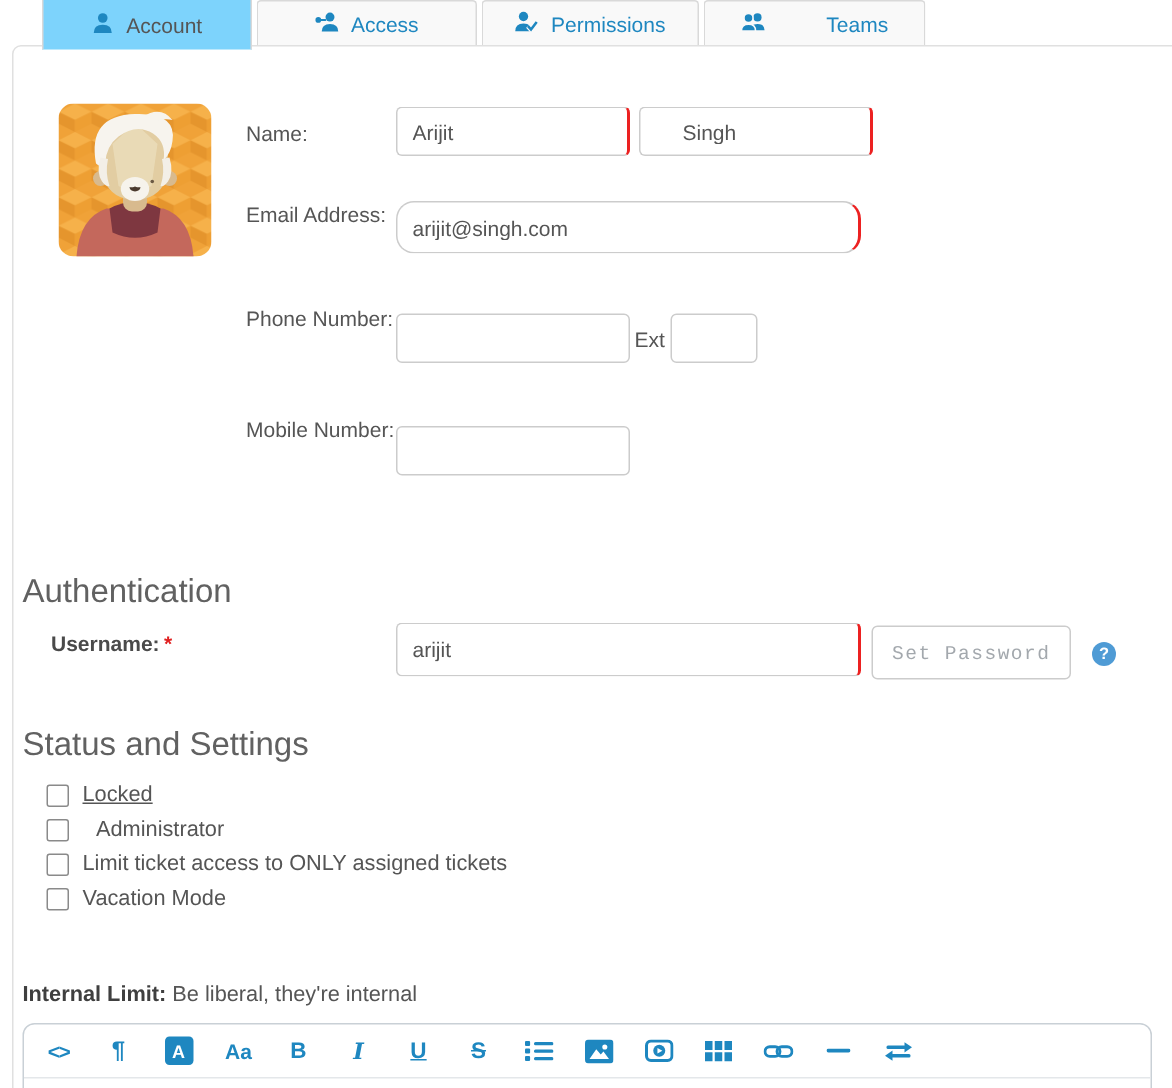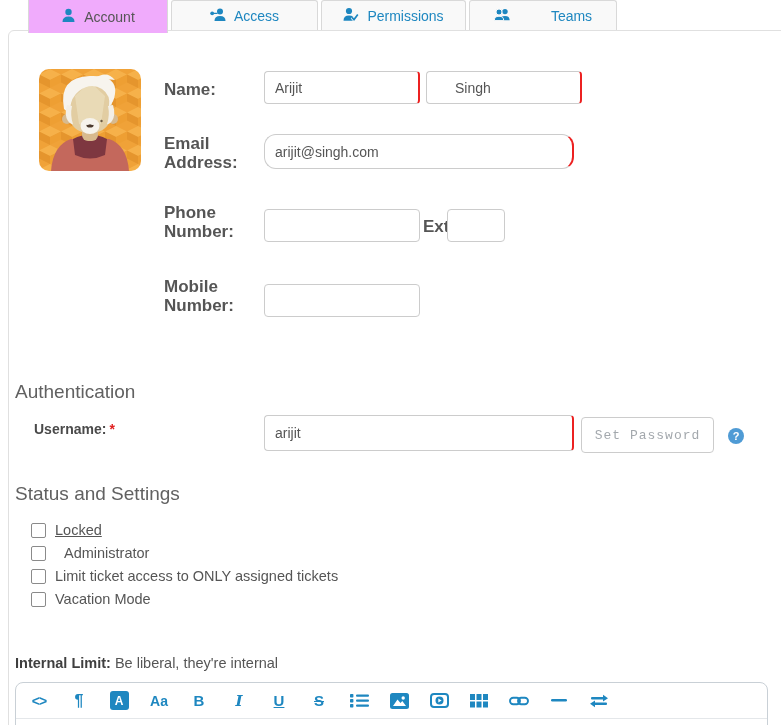--- a/index.html
+++ b/index.html
@@ -4,59 +4,59 @@
 <style>
   * { margin:0; padding:0; box-sizing:border-box; }
   html,body { width:781px; height:725px; overflow:hidden; background:#fff;
     font-family:"Liberation Sans","DejaVu Sans",sans-serif; color:#555; }
 
   
   .tab { position:absolute; top:0; height:30px; display:flex; align-items:center;
     justify-content:center; gap:8px; font-size:14px; cursor:pointer;
     background:#f9f9f9; border:1px solid #d9d9d9; border-bottom:none;
     border-radius:3px 3px 0 0; color:#1e87c0; z-index:2; }
-  .tab.active { background:#f0abfc; height:33px; color:#555; z-index:4;
+  .tab.active { background:#7dd3fc; height:33px; color:#555; z-index:4;
     border-top:none; border-radius:0; }
   .tab svg { flex:0 0 auto; }
   .tab-account { left:28px; width:140px; }
   .tab-access { left:171px; width:147px; }
   .tab-permissions { left:321px; width:145px; }
   .tab-teams { left:469px; width:148px;gap:41px; }
 
   
   .panel { position:absolute; left:8px; top:30px; width:792px; height:710px;
     background:#fff; border:1px solid #e0e0e0; border-radius:6px 0 0 0; z-index:1; }
 
   .abs { position:absolute; }
 
   
   .avatar { left:30px; top:38px; width:102px; height:102px; cursor:pointer; }
 
   
-  .f-label { font-size:17px; color:#555; line-height:19px; width:100px;font-weight:bold; }
+  .f-label { font-size:14px; color:#555; line-height:19px; width:100px; }
   .lbl-name { left:155px; top:49px; }
   .lbl-email { left:155px; top:103px; }
   .lbl-phone { left:155px; top:172px; }
   .lbl-mobile { left:155px; top:246px; }
   .lbl-ext { left:414px; top:186px; width:auto; }
 
   
   .inp { border:1px solid #ccc; border-radius:4px; font-size:14px; color:#555;
     padding:0 10px; font-family:inherit; background:#fff; outline:none; }
   .inp.err { border-right:2px solid #ec2121; }
   .inp-first { left:255px; top:40px; width:156px; height:33px; }
   .inp-last  { left:417px; top:40px; width:156px; height:33px;padding-left:28px; }
   .inp-email { left:255px; top:103px; width:310px; height:35px;border-radius:12px; }
   .inp-phone { left:255px; top:178px; width:156px; height:33px; }
   .inp-ext   { left:438px; top:178px; width:58px; height:33px; }
   .inp-mobile{ left:255px; top:253px; width:156px; height:33px; }
   .inp-username { left:255px; top:384px; width:310px; height:36px; }
 
   
-  .section-h { font-size:19px; font-weight:400; color:#616161; }
+  .section-h { font-size:22px; font-weight:400; color:#616161; }
   .h-auth { left:6px; top:350px; }
   .h-status { left:6px; top:452px; }
 
   .lbl-username { left:25px; top:390px; font-size:14px; font-weight:700; color:#4a4a4a; }
   .req { color:#e02020; margin-left:3px; font-weight:700; }
 
   .btn-setpw { left:572px; top:386px; width:133px; height:36px; background:#fff;
     border:1px solid #ccc; border-radius:4px; color:#a3a8ad;
     font-family:"Liberation Mono","DejaVu Sans Mono",monospace;
     font-size:13px; letter-spacing:1px; cursor:pointer; }

